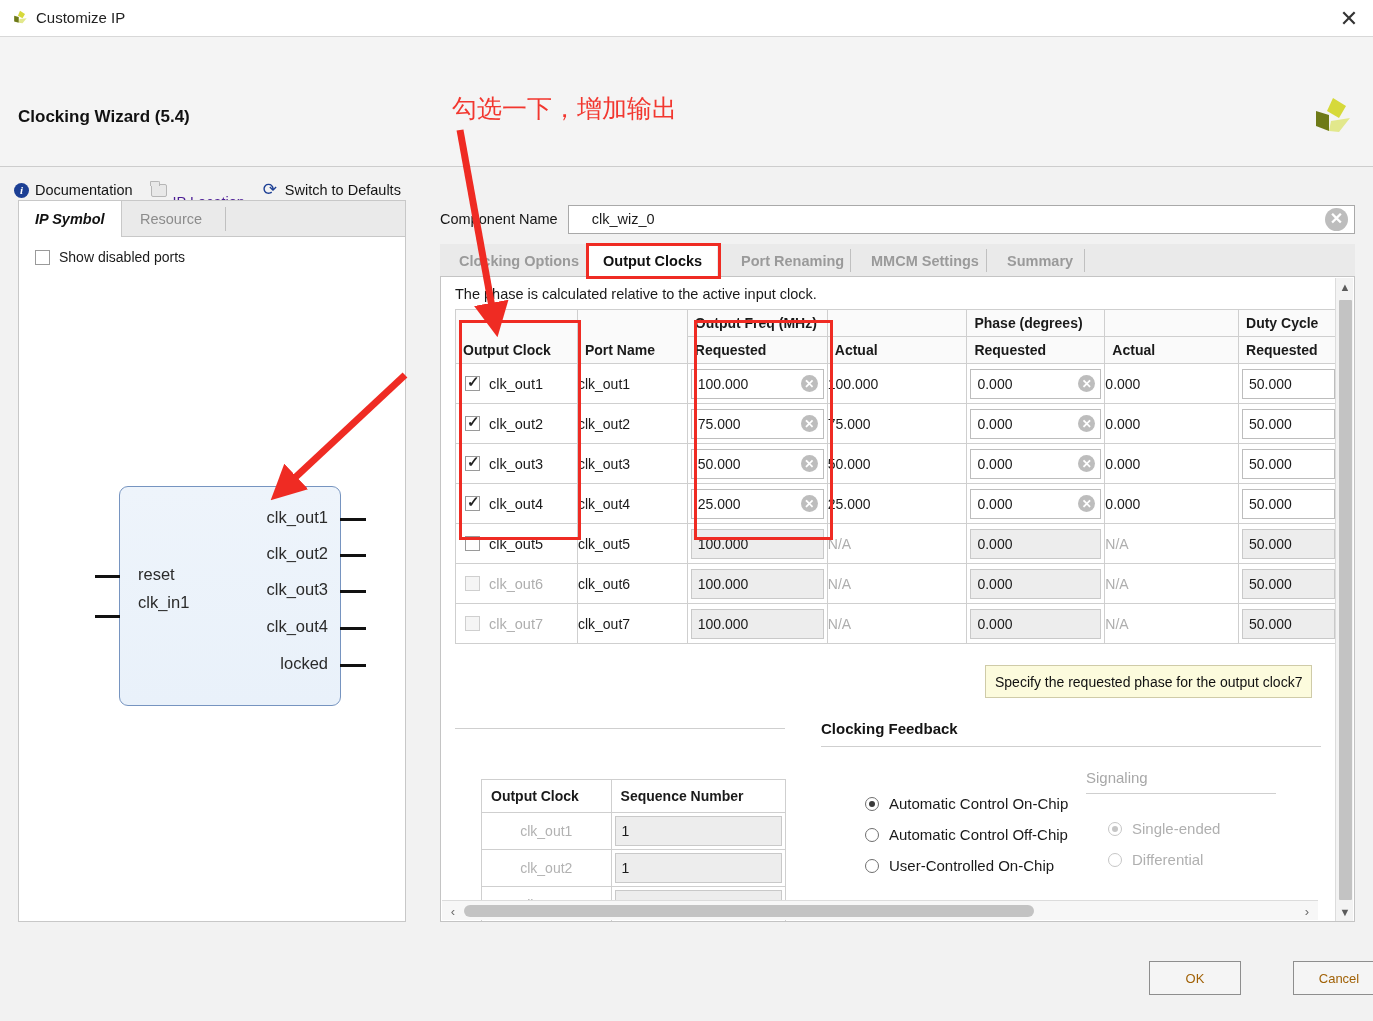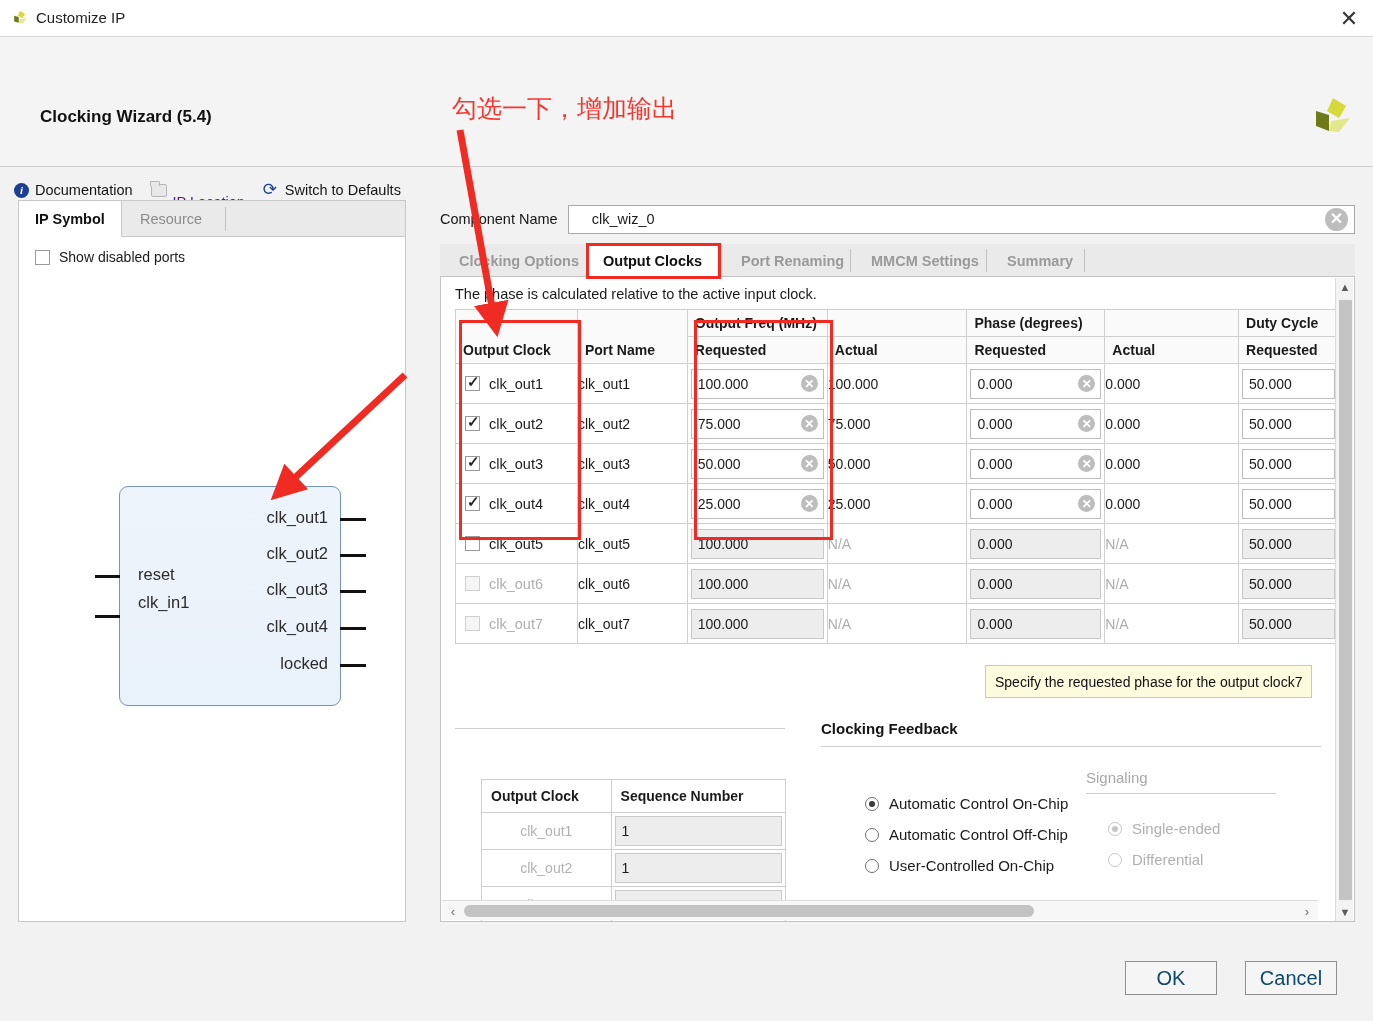--- a/index.html
+++ b/index.html
@@ -25,21 +25,21 @@
     display:flex; align-items:center; justify-content:center;
     font-size:22px; color:#333; cursor:pointer; line-height:1;
   }
 
   
   #header{
     position:absolute; left:0; top:37px; width:1373px; height:130px;
     background:#f4f4f4; border-bottom:1px solid #cdcdcd;
   }
   #header .h-title{
-    position:absolute; left:18px; top:70px; font-size:17px; font-weight:bold; color:#111;margin-left:22px;
+    position:absolute; left:18px; top:70px; font-size:17px; font-weight:bold; color:#111;
   }
   #header .h-logo{ position:absolute; left:1307px; top:58px; width:48px; height:48px; }
   .linkrow{ position:absolute; left:14px; top:133px; display:flex; align-items:center; gap:0; }
   .linkrow .lnk{ display:flex; align-items:center; gap:6px; margin-right:18px; cursor:pointer; font-size:14.5px; }
   .lnk .lbl{ color:#141414; }
   .lnk.dim .lbl{ color:#4c1d95;margin-top:24px; }
 
   .ico-info{
     width:15px; height:15px; border-radius:50%; background:#1c3f94;
     color:#fff; font-size:11px; font-weight:bold; font-style:italic;
@@ -190,21 +190,21 @@
     border-top:1px solid #dcdcdc;
   }
   #hscroll .arw{ position:absolute; top:0; height:20px; width:18px; display:flex; align-items:center; justify-content:center; color:#6b6b6b; font-size:13px; }
   #hscroll .arw.lt{ left:2px; } #hscroll .arw.rt{ right:2px; }
   #hscroll .thumb{ position:absolute; left:22px; top:4px; width:570px; height:12px; background:#c3c3c3; border-radius:6px; }
 
   
   #btnrow{ position:absolute; left:1125px; top:961px; display:flex; gap:28px; }
   .btn{
     width:92px; height:34px; background:#f5f5f5; border:1px solid #8e8e8e;
-    display:flex; align-items:center; justify-content:center; font-size:20px; cursor:pointer; color:#0c4a6e;
+    display:flex; align-items:center; justify-content:center; font-size:13px; cursor:pointer; color:#a16207;margin-left:24px;
   }
   #annot-text{
     position:absolute; left:452px; top:92px; font-size:25px; color:#f2372f; z-index:60;
     font-family:"DejaVu Sans", sans-serif; white-space:nowrap;
   }
   .redbox{ position:absolute; border:3px solid #ef2b23; z-index:55; pointer-events:none; }
   #svg-annot{ position:absolute; left:0; top:0; width:1373px; height:1021px; z-index:58; pointer-events:none; }
 </style>
 </head>
 <body>
@@ -238,21 +238,21 @@
     </div>
     <div class="lnk">
       <span class="ico-refresh">⟳</span>
       <span class="lbl">Switch to Defaults</span>
     </div>
   </div>
 </div>
 
 <div id="leftpanel">
   <div class="lp-tabs">
-    <div class="lp-tab active" style="left:0;">
+    <div class="lp-tab active" style="left:0;font-style:italic;">
       <span>IP Symbol</span>
     </div>
     <div class="lp-tab idle" style="left:105px;">
       <span>Resource</span>
     </div>
     <div class="lp-sep" style="left:206px;"></div>
   </div>
 
   <div class="lp-check">
     <span class="cbox"></span>

